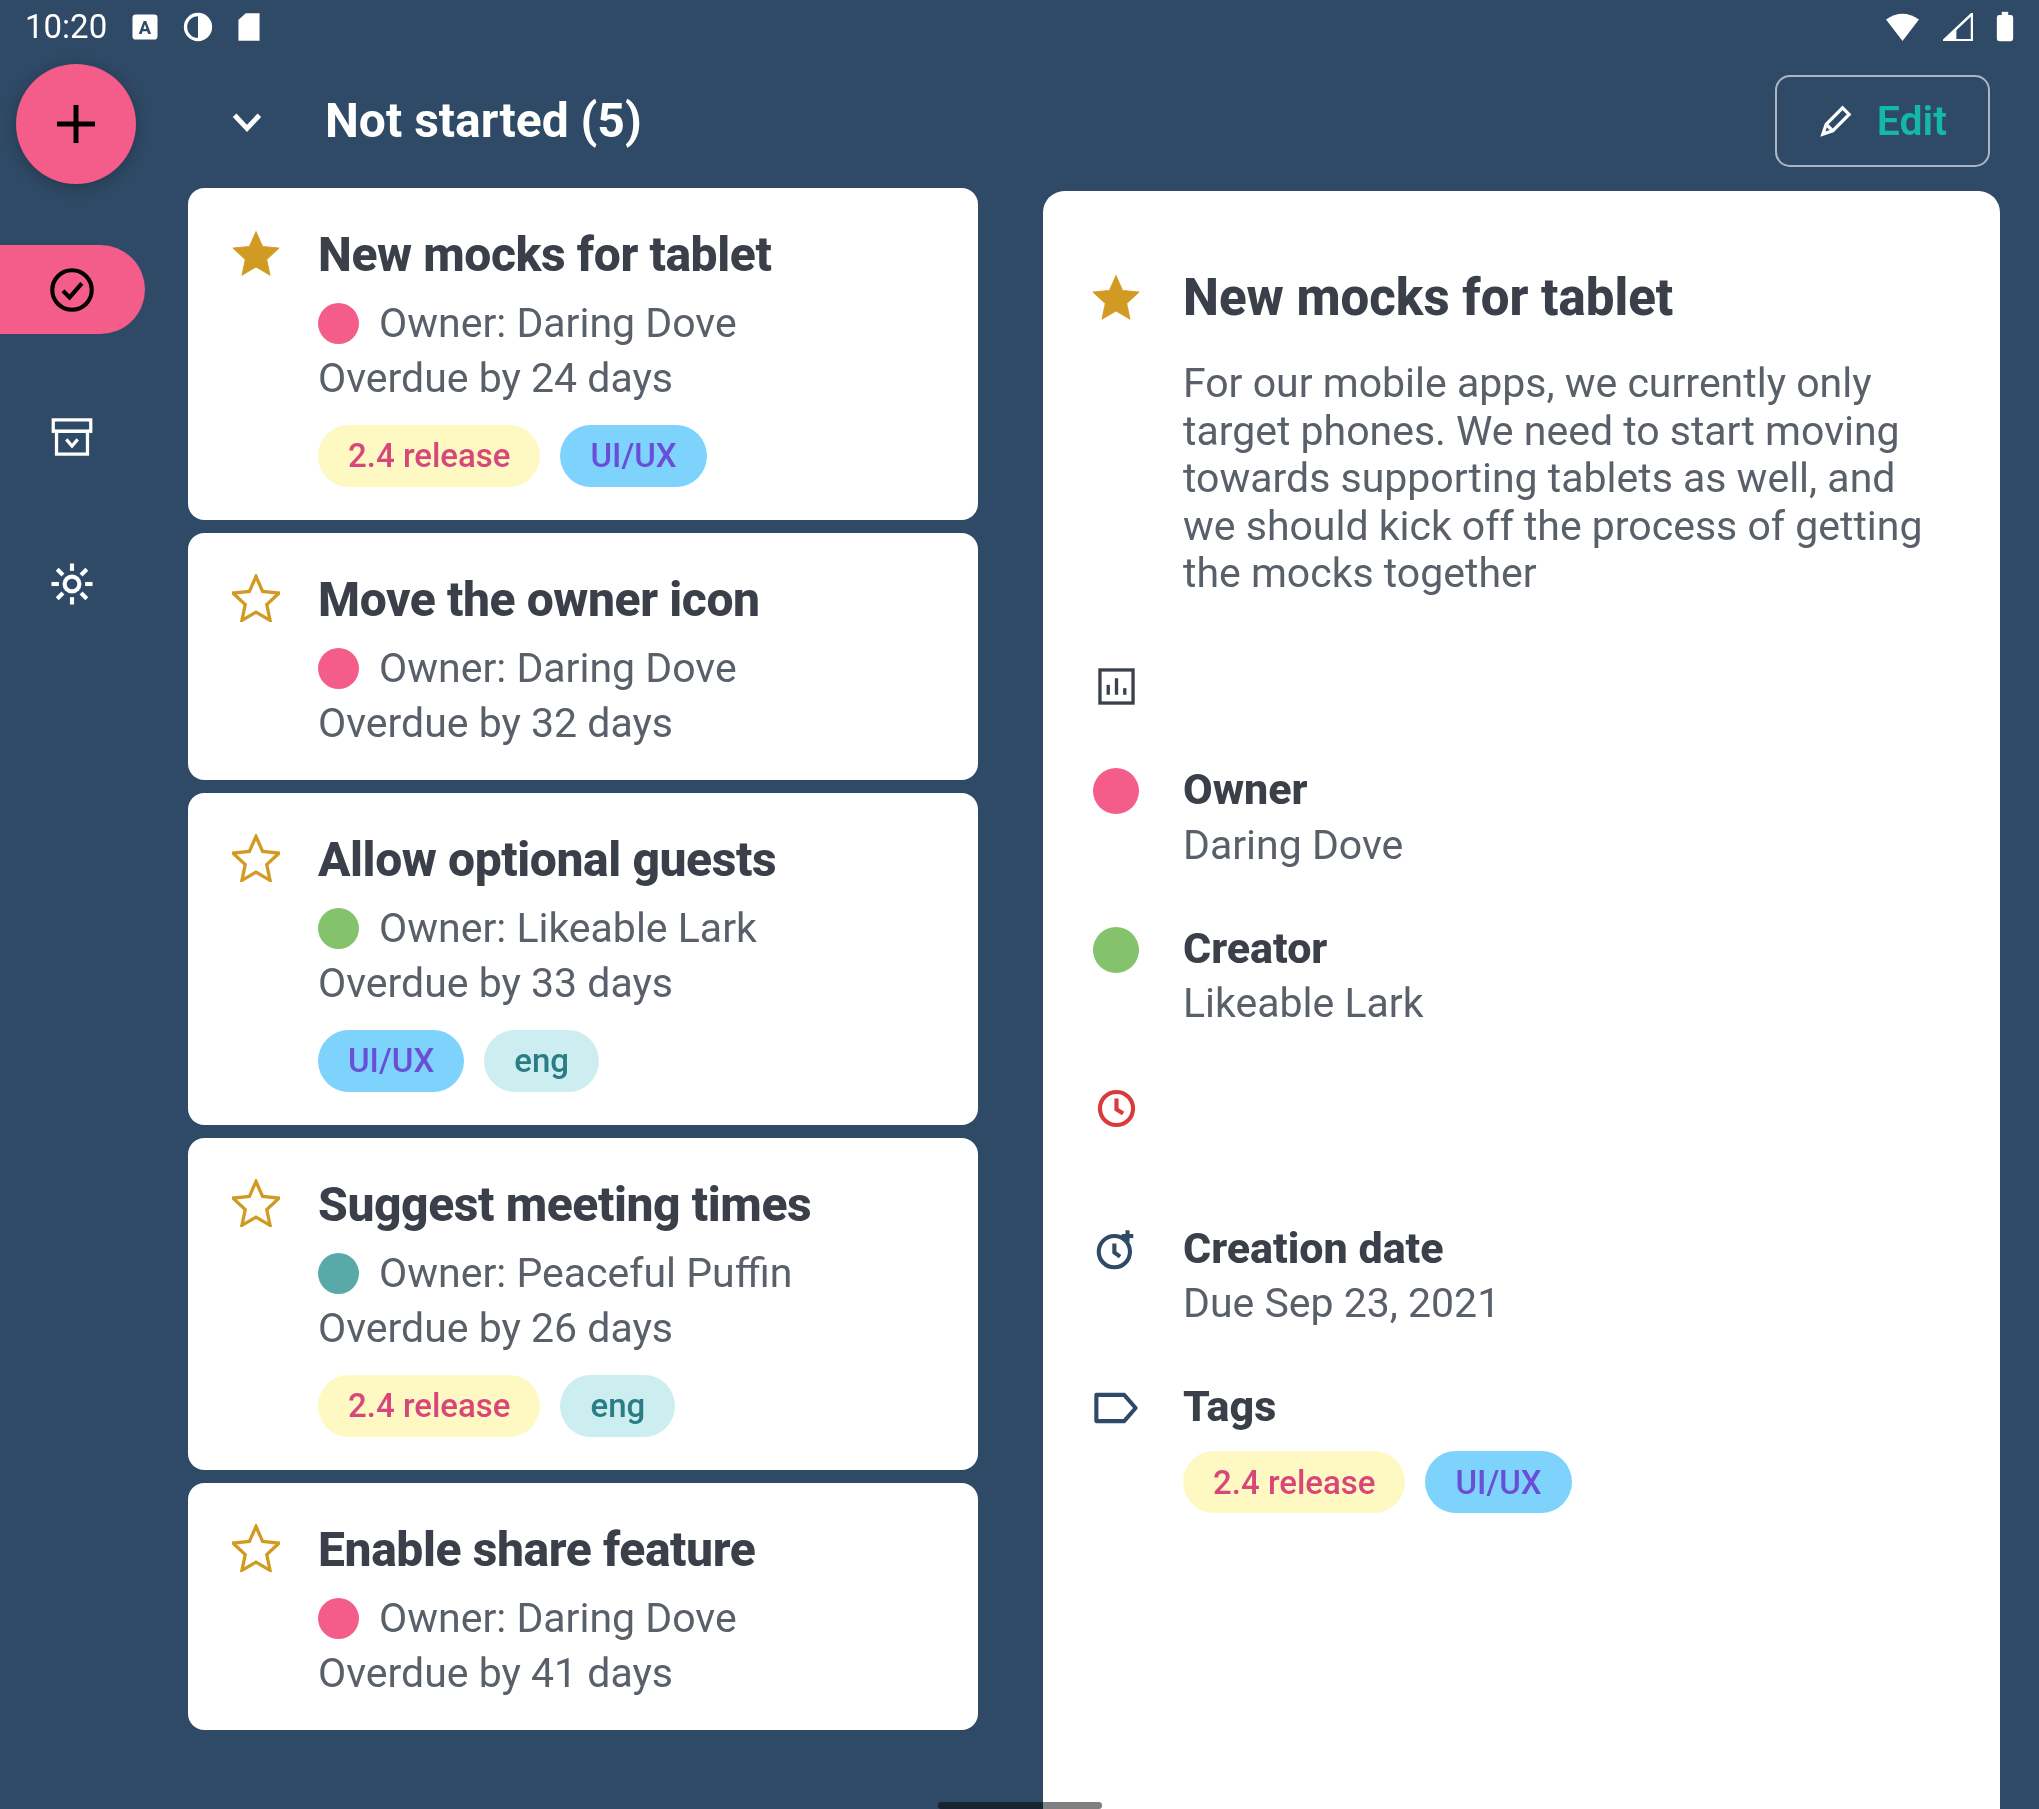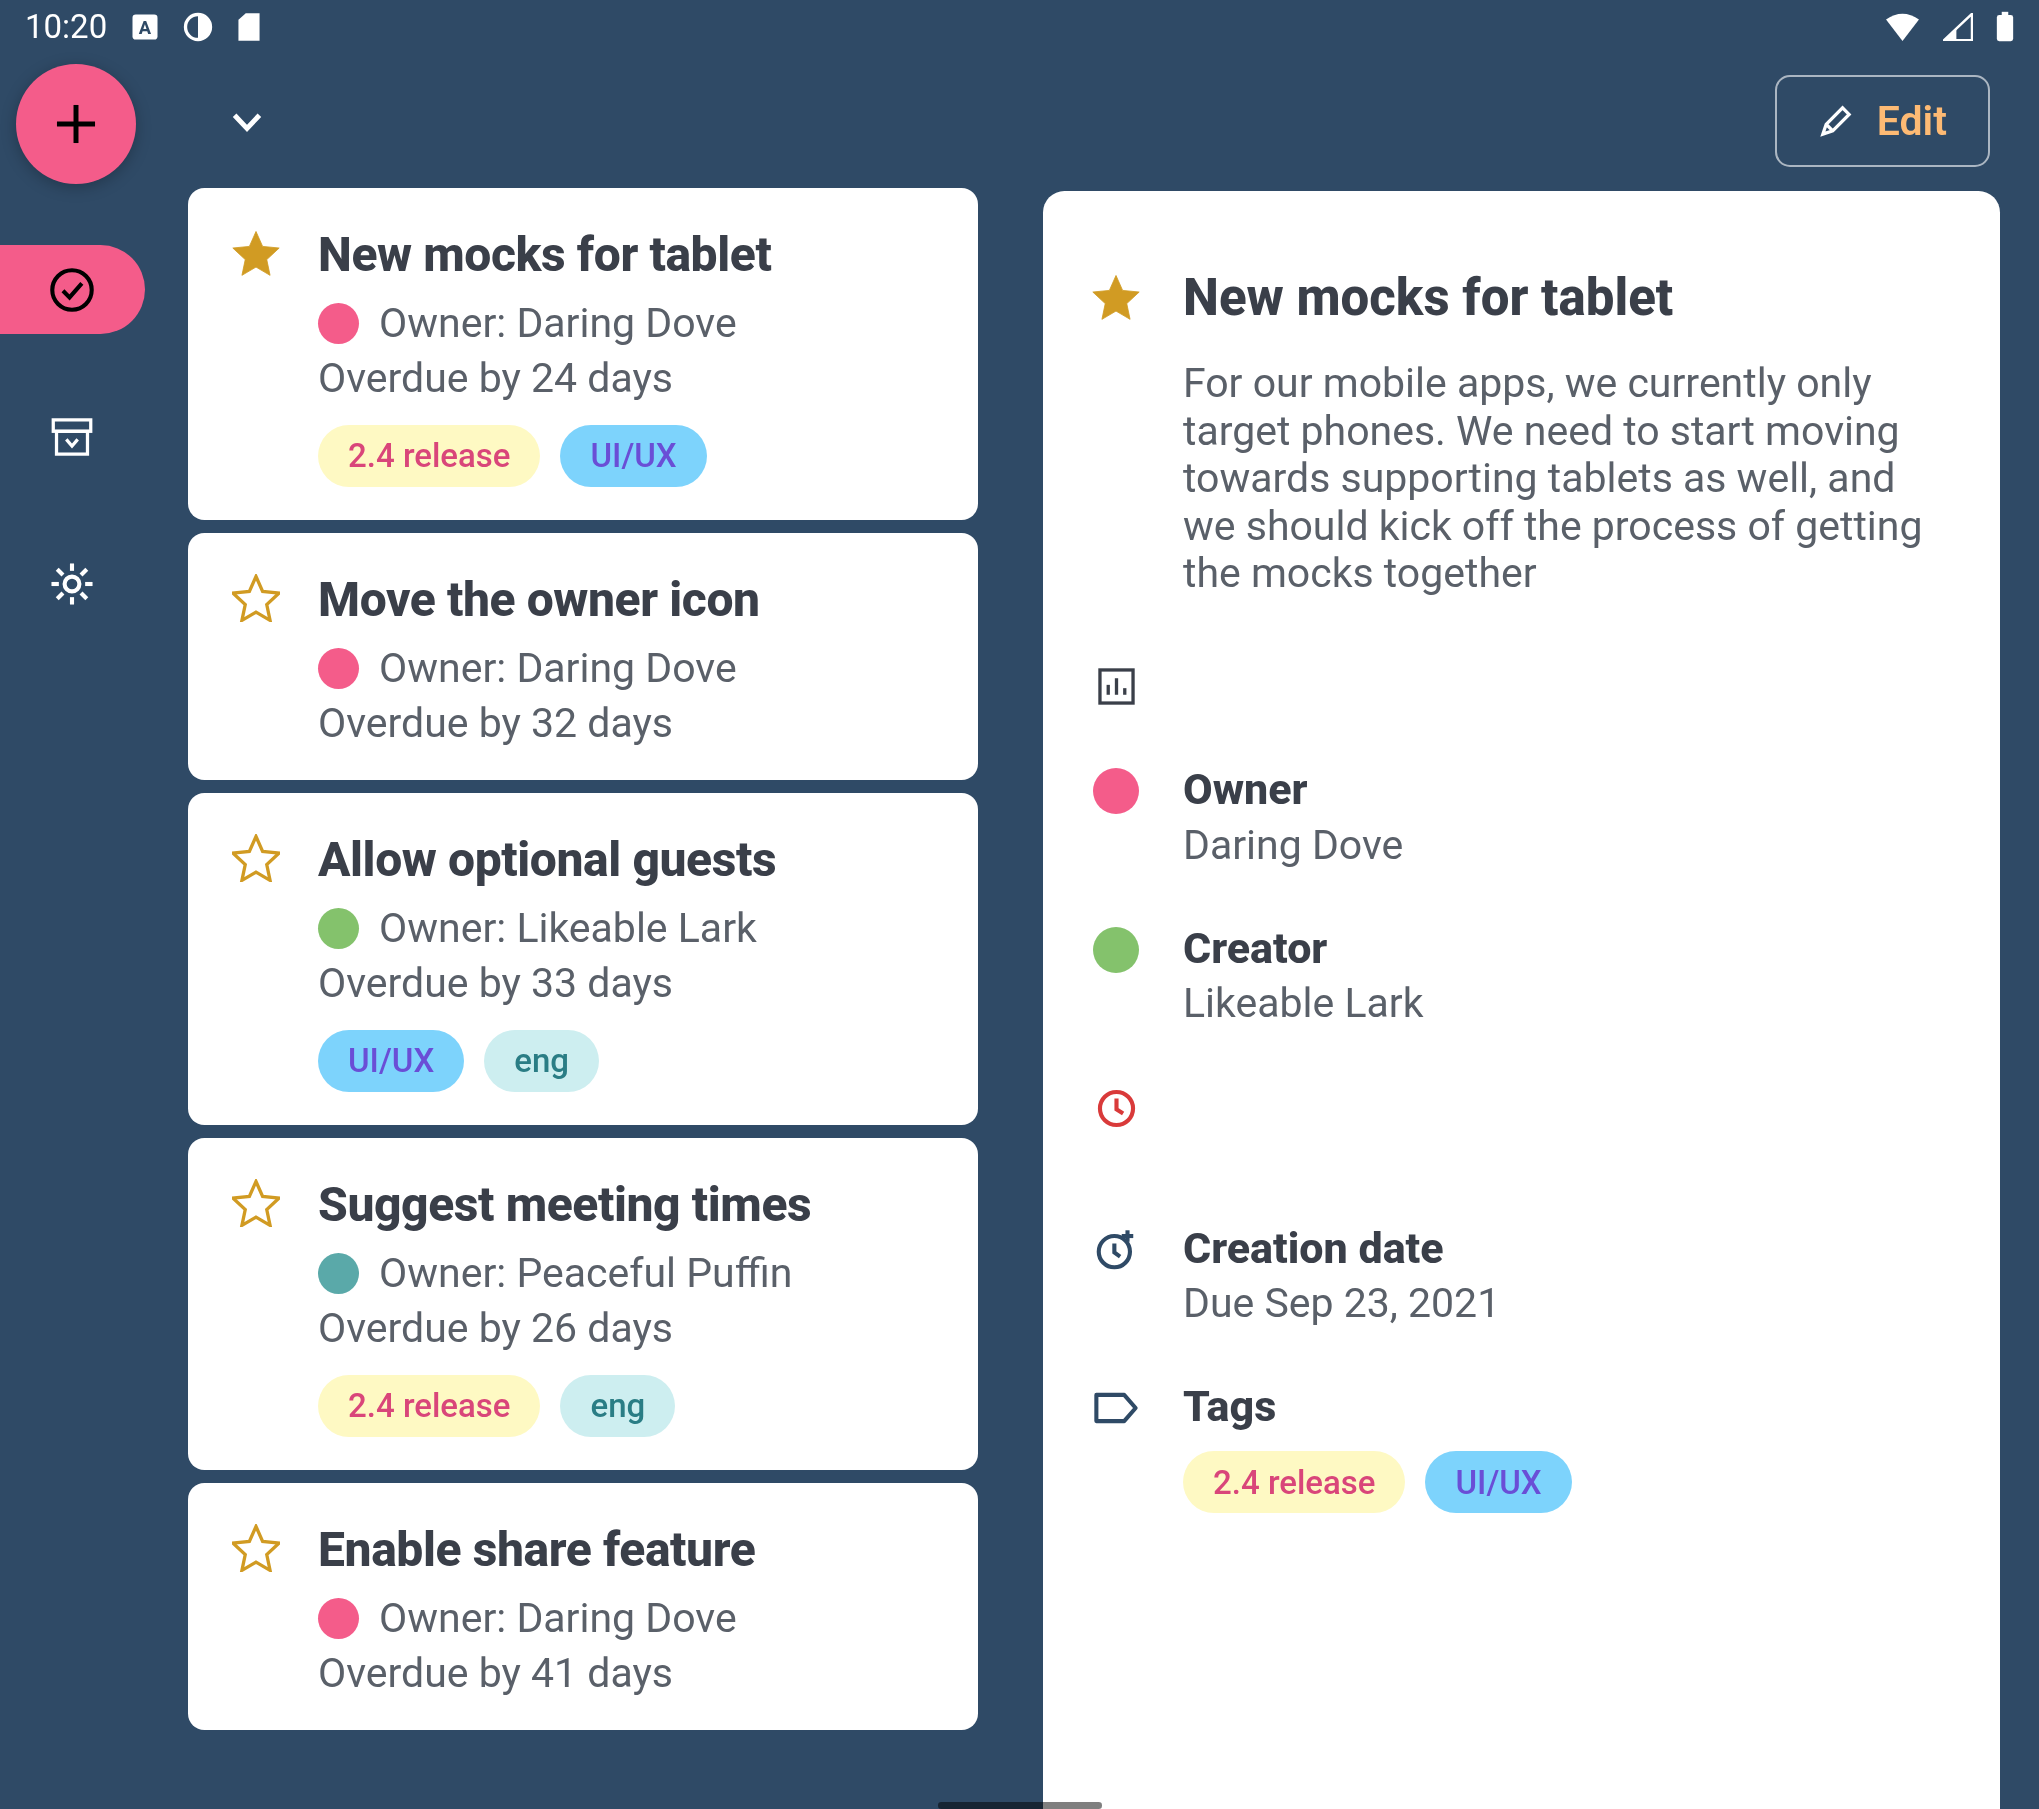--- a/index.html
+++ b/index.html
@@ -58,21 +58,21 @@
   .header-title {
     color: #fff; font-size: 48px; font-weight: 700;
     display: flex; align-items: center; gap: 59px;
   }
   .edit-btn {
     margin-left: auto;
     display: flex; align-items: center; gap: 23px;
     border: 2.5px solid rgba(255,255,255,.6);
     border-radius: 15px;
     padding: 20px 41px;
-    color: #fdba74; font-size: 41px; font-weight: 600;
+    color: #14b8a6; font-size: 41px; font-weight: 600;
   }
 
   
   .content {
     position: absolute;
     top: 188px; left: 188px; bottom: 0;
     width: 790px;
     display: flex; flex-direction: column; gap: 13px;
     overflow: hidden;
   }
@@ -234,20 +234,21 @@
         </svg>
     </span>
   </div>
 </div>
 
 <div class="header">
   <div class="header-title">
     <svg width="38" height="38" viewBox="0 0 46 46">
       <path d="M8 16 L23 32 L38 16" fill="none" stroke="#fff" stroke-width="6"></path>
     </svg>
+    <span>Not started (5)</span>
   </div>
   <div class="edit-btn">
     <svg width="36" height="36" viewBox="0 0 44 44">
       <path d="M6 38 L10 26 L30 6 L38 14 L18 34 Z M10 26 L18 34" fill="none" stroke="#fff" stroke-width="4"></path>
     </svg>
     <span>Edit</span>
   </div>
 </div>
 
 <div class="content" id="task-list">

